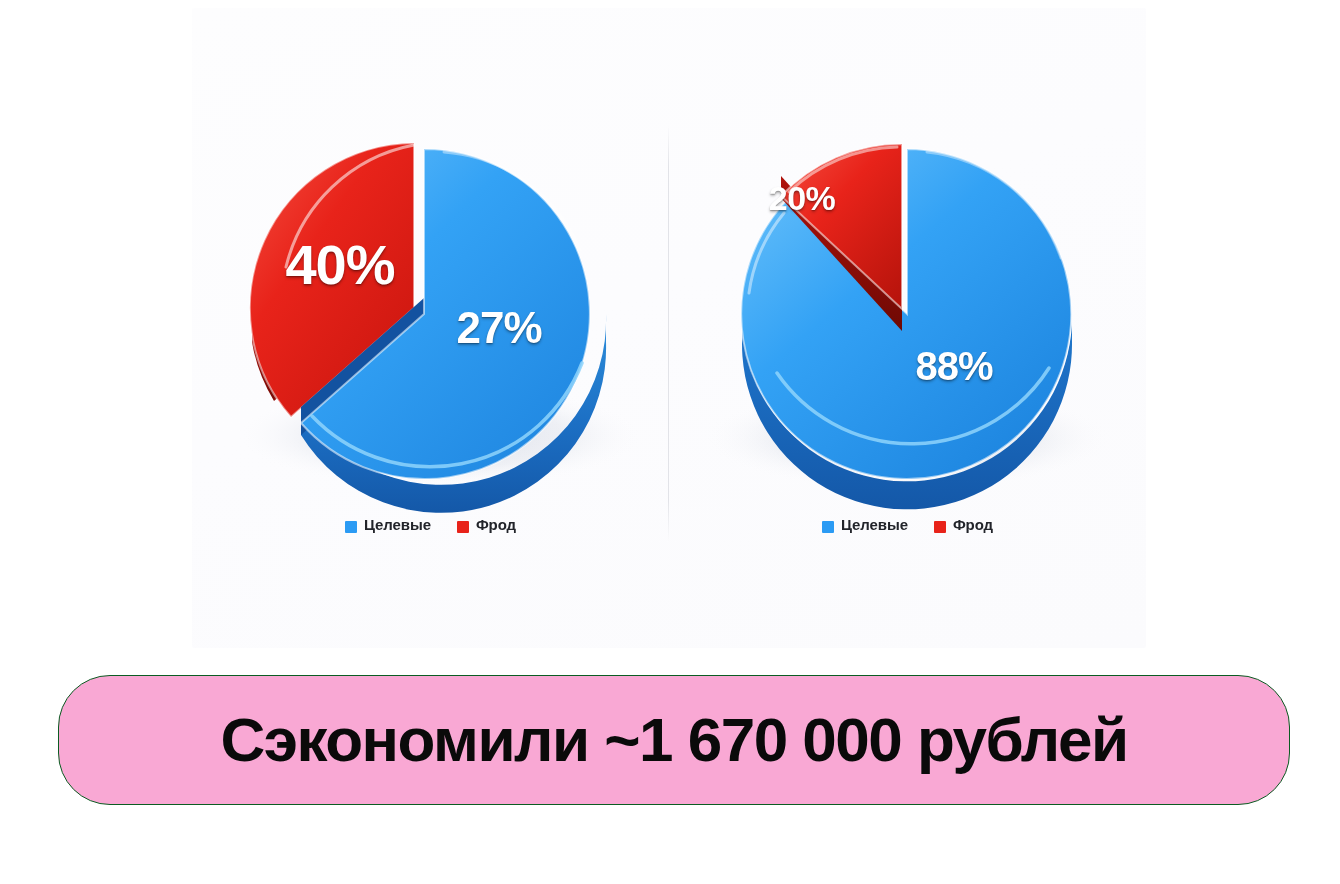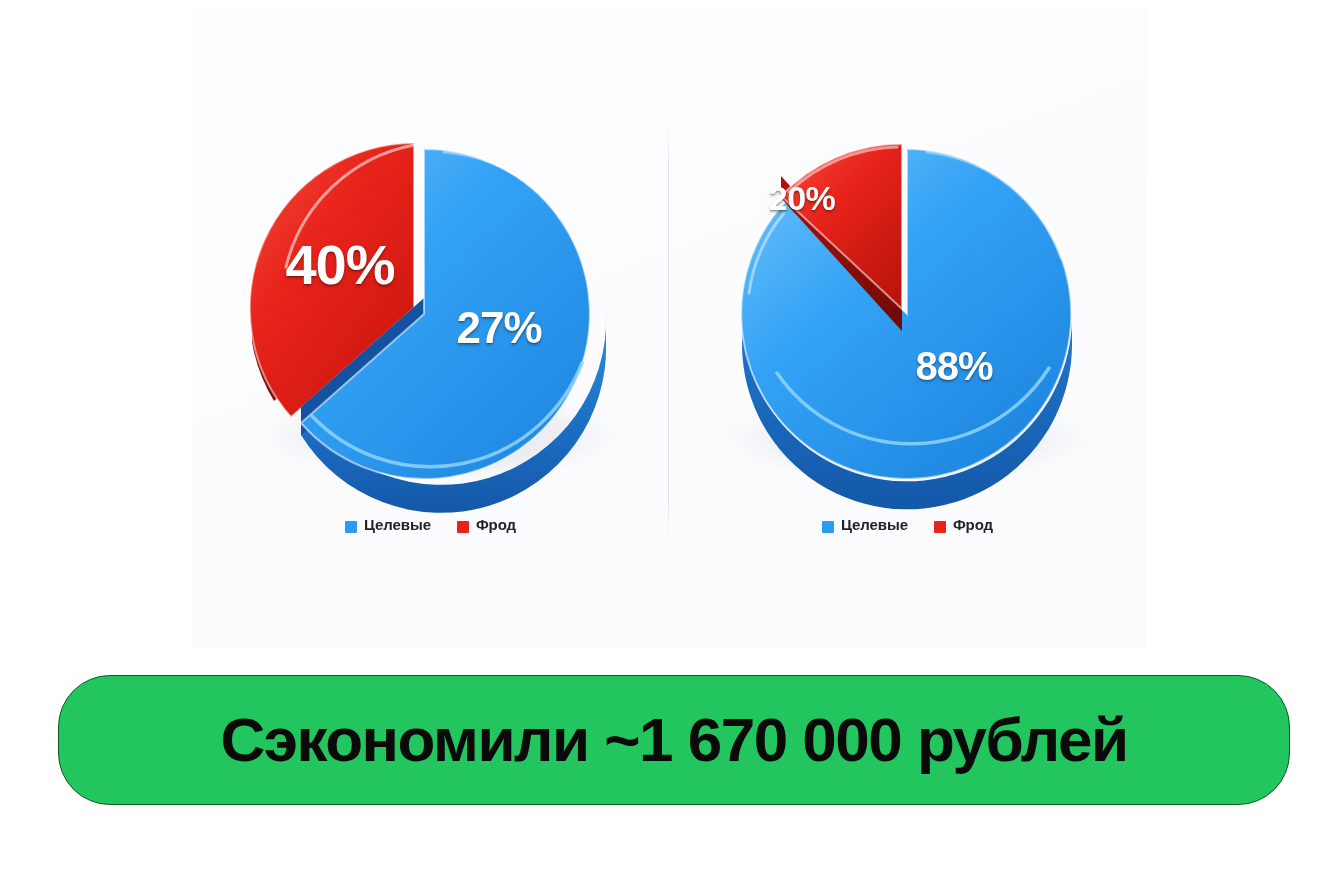--- a/index.html
+++ b/index.html
@@ -124,21 +124,21 @@
   
   #savings-banner {
     position: absolute;
     left: 58px;
     top: 675px;
     width: 1232px;
     height: 130px;
     box-sizing: border-box;
     border: 1.4px solid #0b5c22;
     border-radius: 52px;
-    background: #22c55e;
+    background: #f9a8d4;
     display: flex;
     align-items: center;
     justify-content: center;
   }
   #savings-text {
     font-size: 62px;
     font-weight: 800;
     color: #0a0a0a;
     letter-spacing: -1.5px;
     white-space: nowrap;

